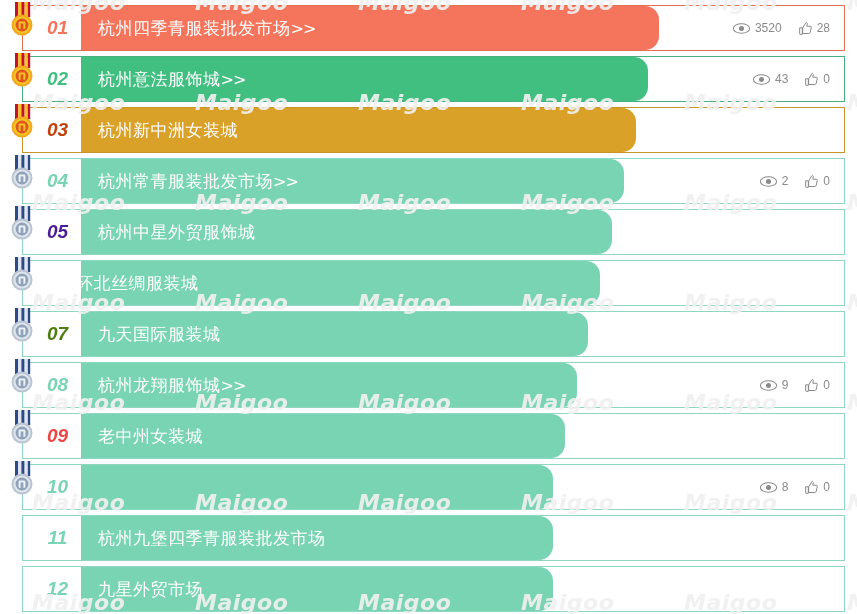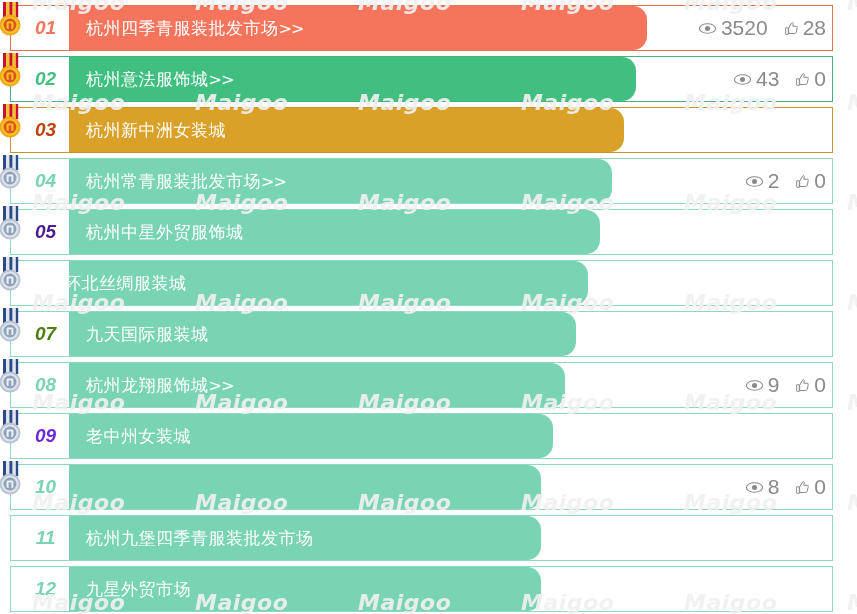--- a/index.html
+++ b/index.html
@@ -37,21 +37,21 @@
     width: 857px;
     height: 614px;
     padding-top: 5px;
     z-index: 1;
   }
 
   .rank-row {
     position: relative;
     height: 46px;
     margin: 0 0 5px 0;
-    padding-left: 10px;
+    padding-left: 22px;
   }
 
   .row-inner {
     position: relative;
     height: 46px;
     width: 823px;
     border: 1px solid #e6e6e6;
     background: #ffffff;
     display: flex;
     align-items: center;
@@ -104,29 +104,29 @@
     white-space: nowrap;
     padding-left: 18px;
     letter-spacing: 0.5px;
     font-family: "DejaVu Sans", "Liberation Sans", sans-serif;
   }
   .bar-label .arrow { letter-spacing: -1px; font-size: 16px; }
 
   
   .stats {
     position: absolute;
-    right: 6px;
+    right: 14px;
     top: 0;
     height: 44px;
     display: flex;
     align-items: center;
     gap: 16px;
     z-index: 6;
     color: #8a8a8a;
-    font-size: 21px;
+    font-size: 12px;
   }
   .stat { display: flex; align-items: center; gap: 4px; }
   .stat svg { display: block; }
   .stat-val { font-family: "Liberation Sans", sans-serif; }
 </style>
 </head>
 <body>
 
 <div id="ranking-list">
     <div class="rank-row">
@@ -382,21 +382,21 @@
             <rect x="14.4" y="0" width="3.2" height="15" fill="#2b4a86"></rect>
             <rect x="17.6" y="0" width="3.2" height="15" fill="#dfe6f0"></rect>
             <rect x="20.8" y="0" width="2.4" height="15" fill="#2b4a86"></rect>
             <circle cx="15" cy="23" r="10.5" fill="#b9c3d1"></circle>
             <circle cx="15" cy="23" r="8.6" fill="#dde4ec"></circle>
             <circle cx="15" cy="23" r="6.4" fill="#8fa2ba"></circle>
             <rect x="11.6" y="19.6" width="6.8" height="7.4" rx="1.4" fill="#eef2f7"></rect>
             <rect x="13.6" y="21.4" width="2.8" height="5.6" fill="#8fa2ba"></rect>
           </svg></span>
         <div class="bar" style="width:484px;background:#79d4b4"></div>
-        <div class="rank-num" style="color:#6d28d9">
+        <div class="rank-num" style="color:#ef4444">
           <span>09</span>
         </div>
         <div class="bar-label"><span>老中州女装城</span><span class="arrow"></span></div>
       </div>
     </div>
     <div class="rank-row">
       <div class="row-inner" style="border-color:#8fd8c0">
         <span class="medal"><svg viewBox="0 0 30 38" width="30" height="38">
             <rect x="8" y="0" width="3.2" height="15" fill="#2b4a86"></rect>
             <rect x="11.2" y="0" width="3.2" height="15" fill="#dfe6f0"></rect>

